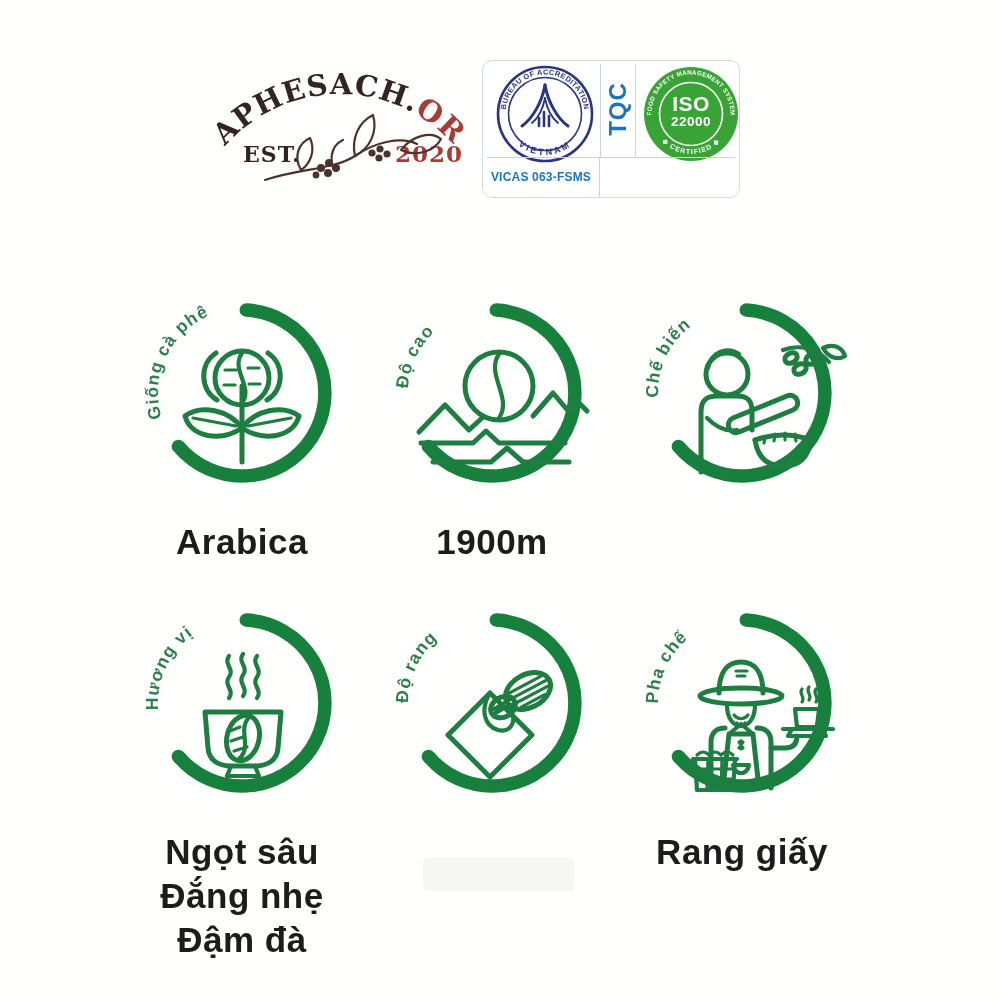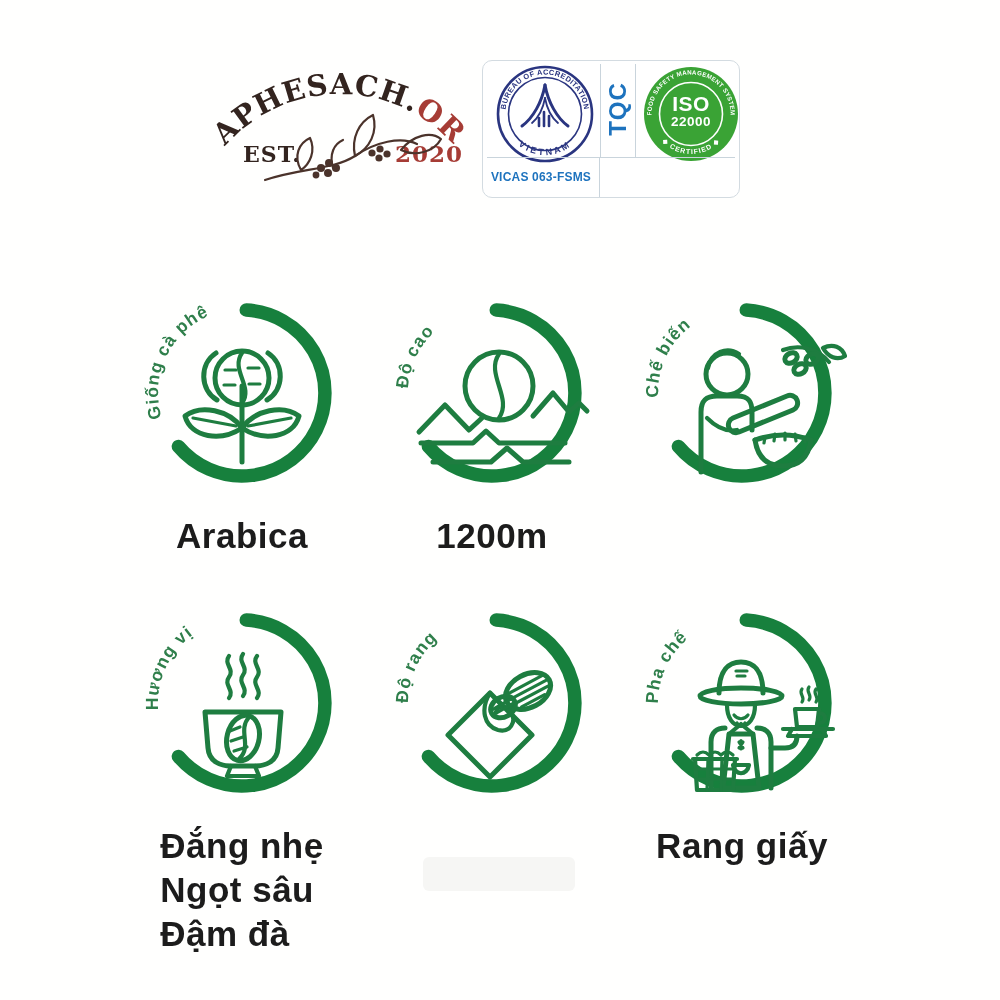--- a/index.html
+++ b/index.html
@@ -30,21 +30,21 @@
   .iso-center1{font-size:21px;font-weight:bold;fill:#fff;letter-spacing:.5px;}
   .iso-center2{font-size:13.5px;font-weight:bold;fill:#fff;letter-spacing:.5px;}
 
   
   .card{position:absolute;width:250px;display:flex;flex-direction:column;align-items:center;}
   .ring-arc{fill:none;stroke:#17803d;stroke-width:13.5;stroke-linecap:round;}
   .arc-label{font:600 17.5px "Liberation Sans",sans-serif;fill:#2f7f4b;letter-spacing:1.1px;}
   .ic path,.ic circle,.ic ellipse{fill:none;stroke:#1e7d40;stroke-width:5;stroke-linecap:round;stroke-linejoin:round;}
   .ic .thin{stroke-width:3.2;}
   .ic .med{stroke-width:4.2;}
-  .value{margin-top:14px;font-weight:bold;font-size:35px;color:#1c1c1c;
+  .value{margin-top:20px;text-align:center;font-weight:bold;font-size:35px;color:#1c1c1c;
          letter-spacing:.5px;line-height:44px;}
   .value-line:empty{display:none;}
   .artifact{position:absolute;border-radius:6px;}
 </style>
 </head>
 <body>
 
 <div id="canvas">
 
   <svg id="logo" viewBox="0 0 270 150">
@@ -163,21 +163,21 @@
       <g class="ic">
         <circle cx="112" cy="96" r="34"></circle>
         <path class="med" d="M 112 64 C 98 84 126 108 112 128"></path>
         <path d="M 32 142 L 58 115 L 82 140 L 95 128"></path>
         <path d="M 146 126 L 166 103 L 182 122 L 192 113 L 200 121"></path>
         <path d="M 34 153 L 86 153 L 99 141 L 112 153 L 178 153"></path>
         <path d="M 46 172 L 104 172 L 120 158 L 136 172 L 182 172"></path>
       </g>
     </svg>
     <div class="value">
-      <div class="value-line">1200m</div>
+      <div class="value-line">1900m</div>
 
     </div>
   </div>
 
   <div class="card" style="left:617px;top:290px">
     <svg width="210" height="210" viewBox="0 0 210 210">
       <defs>
           <path id="tp2" d="M 33.8 147.5 A 84 84 0 0 1 93.3 19.8"></path>
         </defs>
       <path class="ring-arc" d="M 109.3 20.1 A 83 83 0 1 1 41.4 156.4"></path>
@@ -212,22 +212,22 @@
         <path class="med" d="M 106 54 C 100 62 112 67 106 75 C 100 83 112 88 106 96"></path>
         <path class="med" d="M 120 56 C 114 64 126 69 120 77 C 114 85 126 90 120 98"></path>
         <path d="M 68 112 H 144 L 141 148 C 140 162 128 166 118 166 L 94 166 C 84 166 72 162 71 148 Z"></path>
         <path class="med" d="M 94 166 L 90 176 H 122 L 118 166"></path>
         <ellipse cx="106" cy="138" rx="16" ry="23" transform="rotate(14 106 138)"></ellipse>
         <path class="med" d="M 112 117 C 100 131 116 146 102 159"></path>
         <path class="thin" d="M 93 131 L 103 127 M 94 141 L 106 137 M 97 151 L 110 147"></path>
       </g>
     </svg>
     <div class="value">
+      <div class="value-line">Ngọt sâu</div>
       <div class="value-line">Đắng nhẹ</div>
-      <div class="value-line">Ngọt sâu</div>
       <div class="value-line">Đậm đà</div>
     </div>
   </div>
 
   <div class="card" style="left:367px;top:600px">
     <svg width="210" height="210" viewBox="0 0 210 210">
       <defs>
           <path id="tp4" d="M 33.8 147.5 A 84 84 0 0 1 93.3 19.8"></path>
         </defs>
       <path class="ring-arc" d="M 109.3 20.1 A 83 83 0 1 1 41.4 156.4"></path>

